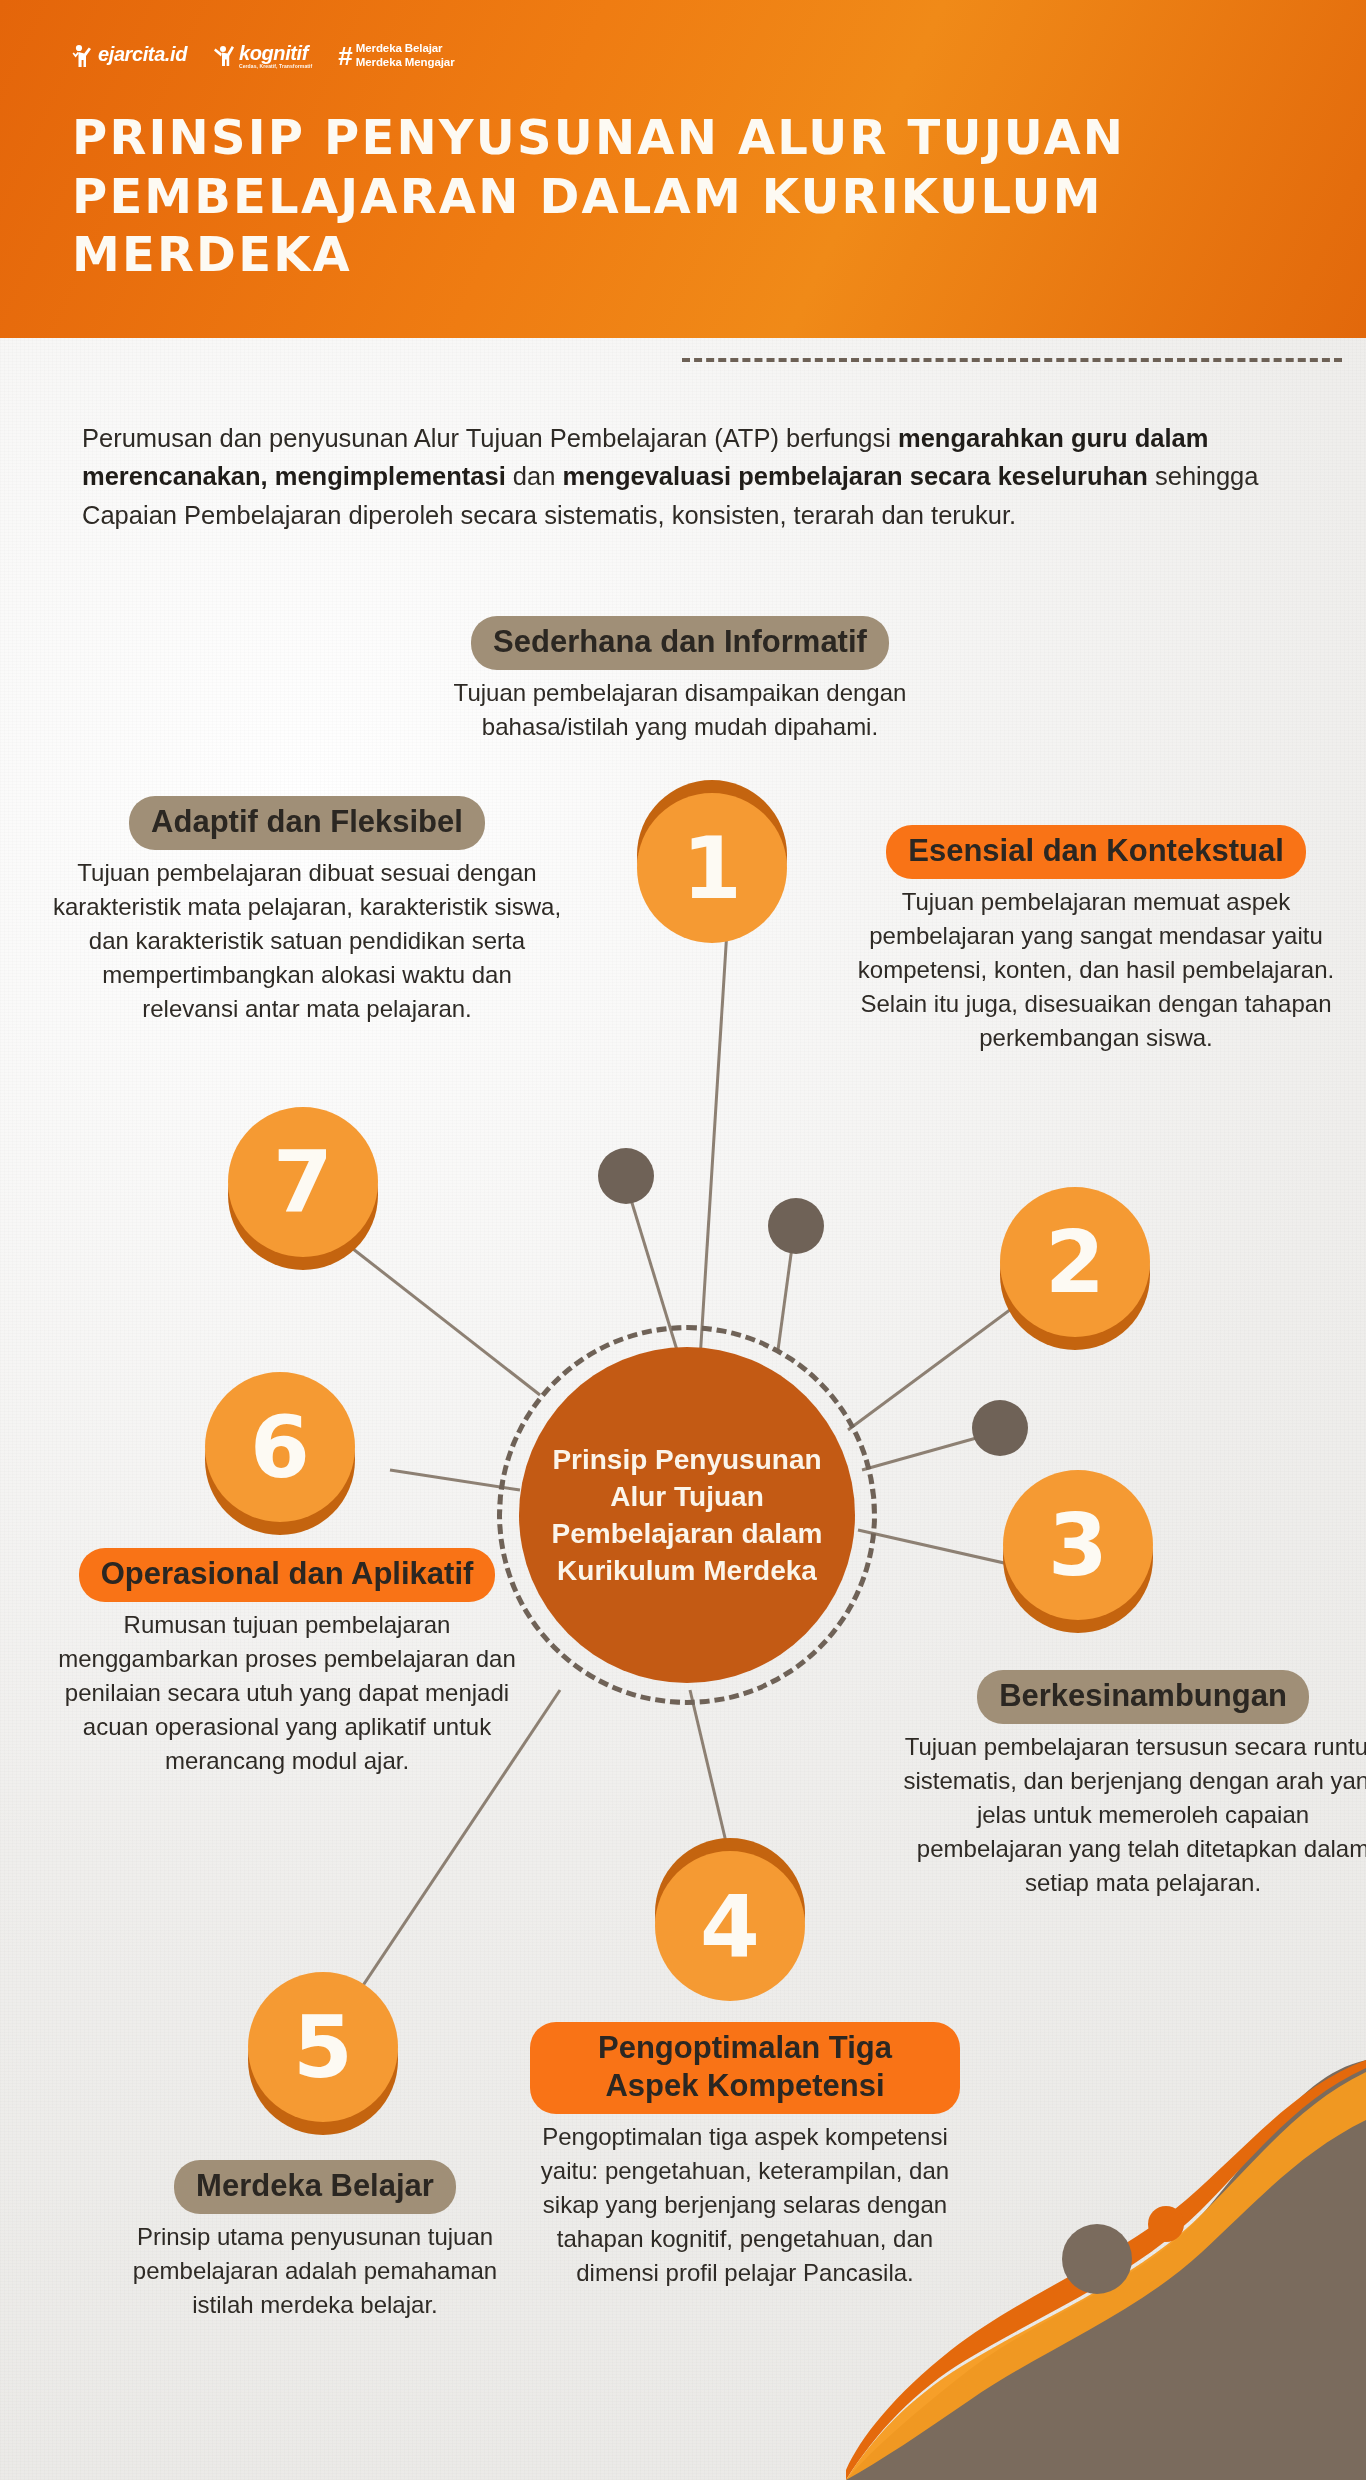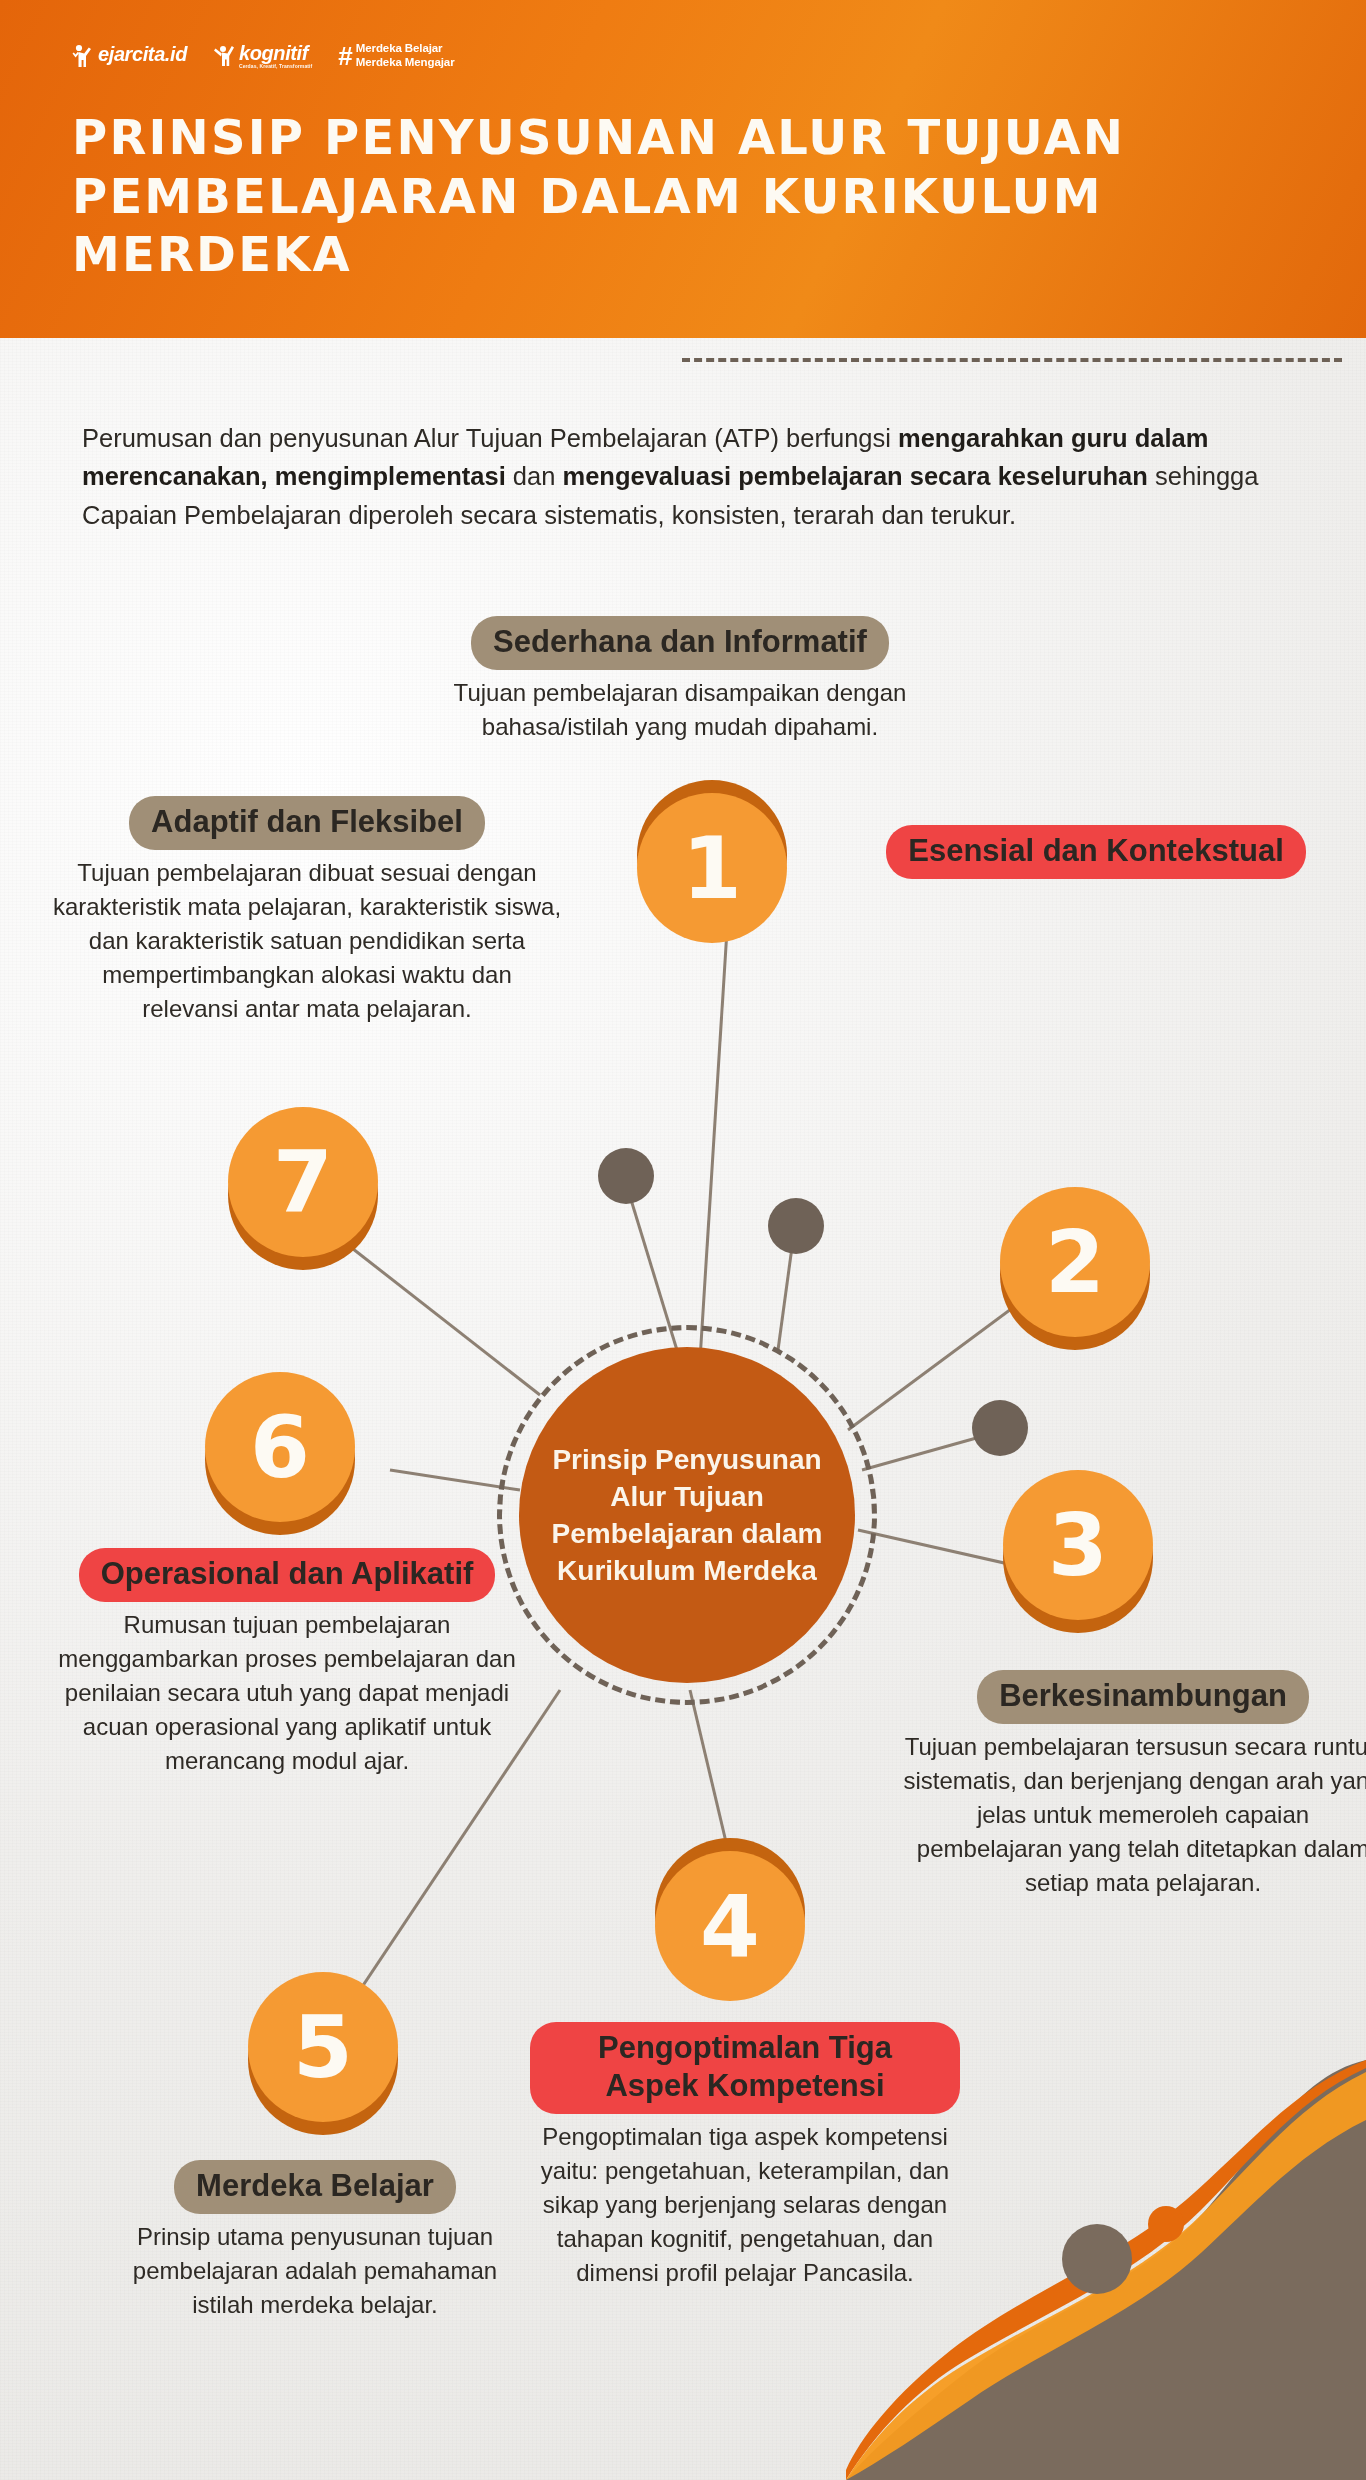--- a/index.html
+++ b/index.html
@@ -101,21 +101,21 @@
   
   .dot{position:absolute;border-radius:50%;background:#6f6257;z-index:5;}
 
   
   .card{position:absolute;z-index:6;}
   .pill{
     display:inline-block;border-radius:26px;padding:7px 22px 9px 22px;
     font-size:31px;font-weight:700;color:#2b2722;line-height:1.22;
   }
   .pill.brown{background:#a08f77;}
-  .pill.orange{background:#ef4444;}
+  .pill.orange{background:#f97316;}
   .desc{
     font-size:24px;line-height:1.42;color:#2e2a25;margin-top:6px;
   }
 
   
   .blobs{position:absolute;right:0;bottom:0;width:520px;height:420px;z-index:2;}
   .deco-dot{position:absolute;border-radius:50%;z-index:3;}
 </style>
 </head>
 <body>
@@ -240,20 +240,21 @@
   <div class="desc">Tujuan pembelajaran disampaikan dengan bahasa/istilah yang mudah dipahami.</div>
 </div>
 
 <div class="card" style="left:52px;top:796px;width:510px;text-align:center;">
   <span class="pill brown">Adaptif dan Fleksibel</span>
   <div class="desc">Tujuan pembelajaran dibuat sesuai dengan karakteristik mata pelajaran, karakteristik siswa, dan karakteristik satuan pendidikan serta mempertimbangkan alokasi waktu dan relevansi antar mata pelajaran.</div>
 </div>
 
 <div class="card" style="left:856px;top:825px;width:480px;text-align:center;">
   <span class="pill orange">Esensial dan Kontekstual</span>
+  <div class="desc">Tujuan pembelajaran memuat aspek pembelajaran yang sangat mendasar yaitu kompetensi, konten, dan hasil pembelajaran. Selain itu juga, disesuaikan dengan tahapan perkembangan siswa.</div>
 </div>
 
 <div class="card" style="left:52px;top:1548px;width:470px;text-align:center;">
   <span class="pill orange">Operasional dan Aplikatif</span>
   <div class="desc">Rumusan tujuan pembelajaran menggambarkan proses pembelajaran dan penilaian secara utuh yang dapat menjadi acuan operasional yang aplikatif untuk merancang modul ajar.</div>
 </div>
 
 <div class="card" style="left:856px;top:1670px;width:480px;text-align:center;margin-left:47px;">
   <span class="pill brown">Berkesinambungan</span>
   <div class="desc">Tujuan pembelajaran tersusun secara runtut, sistematis, dan berjenjang dengan arah yang jelas untuk memeroleh capaian pembelajaran yang telah ditetapkan dalam setiap mata pelajaran.</div>

